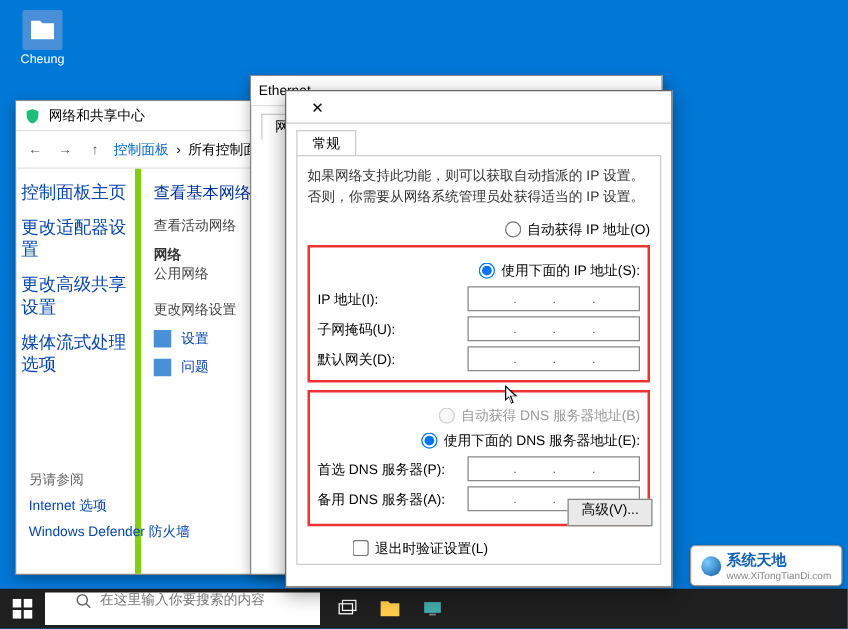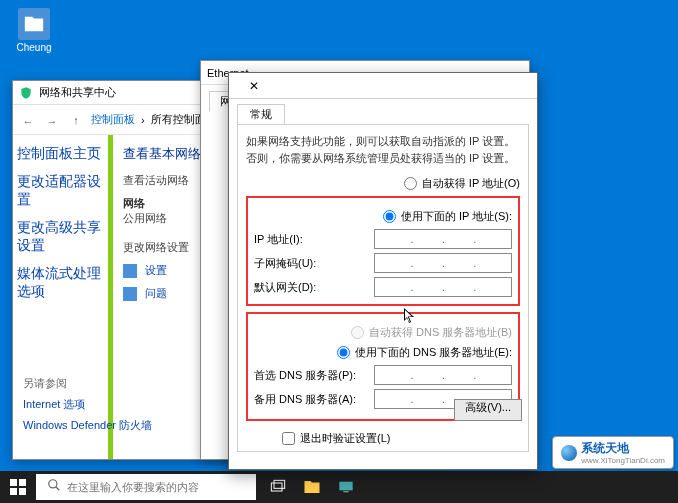--- a/index.html
+++ b/index.html
@@ -54,21 +54,21 @@
 .ipbox span.dot { width:2px; text-align:center; }
 .ipbox span.seg { flex:1; text-align:center; }
 .chk-row { display:flex; align-items:center; gap:5px; margin-top:10px;padding-left:36px; }
 .tcp-btns2 { position:absolute; right:10px; bottom:8px; display:flex; gap:10px;}
 .btn { min-width:60px; height:22px; border:1px solid #888; background:#e9e9e9; font-size:11px; display:flex; align-items:flex-start; justify-content:center; cursor:pointer; padding:0 10px;}
 .adv-btn { position:absolute; right:6px; bottom:30px;}
 
 
 .taskbar { position:absolute; bottom:0; left:0; right:0; height:32px; background:#1f1f1f; display:flex; align-items:center; }
 .taskbar .start { width:36px; height:32px; display:flex; align-items:center; justify-content:center; color:#fff; cursor:pointer; }
-.taskbar .search { width:220px; height:26px; background:#fff; display:flex; align-items:center; padding:0 11px; gap:6px; }
+.taskbar .search { width:220px; height:26px; background:#fff; display:flex; align-items:flex-start; padding:0 24px; gap:6px; }
 .taskbar .search .sicon { color:#666; }
 .taskbar .search input { border:none; outline:none; font-size:11px; flex:1; background:transparent; }
 .taskbar .task-icons { display:flex; align-items:center; gap:2px; padding-left:6px;}
 .taskbar .ticon { width:32px; height:32px; display:flex; align-items:center; justify-content:center; color:#fff; cursor:pointer; }
 
 
 .watermark { position:absolute; right:4px; bottom:34px; background:#fff; border:1px solid #999; border-radius:4px; padding:3px 8px; font-size:12px; font-weight:bold; color:#1161b5; display:flex; align-items:center; gap:4px; box-shadow:0 1px 3px rgba(0,0,0,.3);}
 .watermark .globe { width:16px; height:16px; background:radial-gradient(circle at 30% 30%, #7ecbff, #0a5aa6); border-radius:50%; }
 .watermark .sub { font-size:8px; font-weight:normal; color:#888; display:block; line-height:1;}
 

